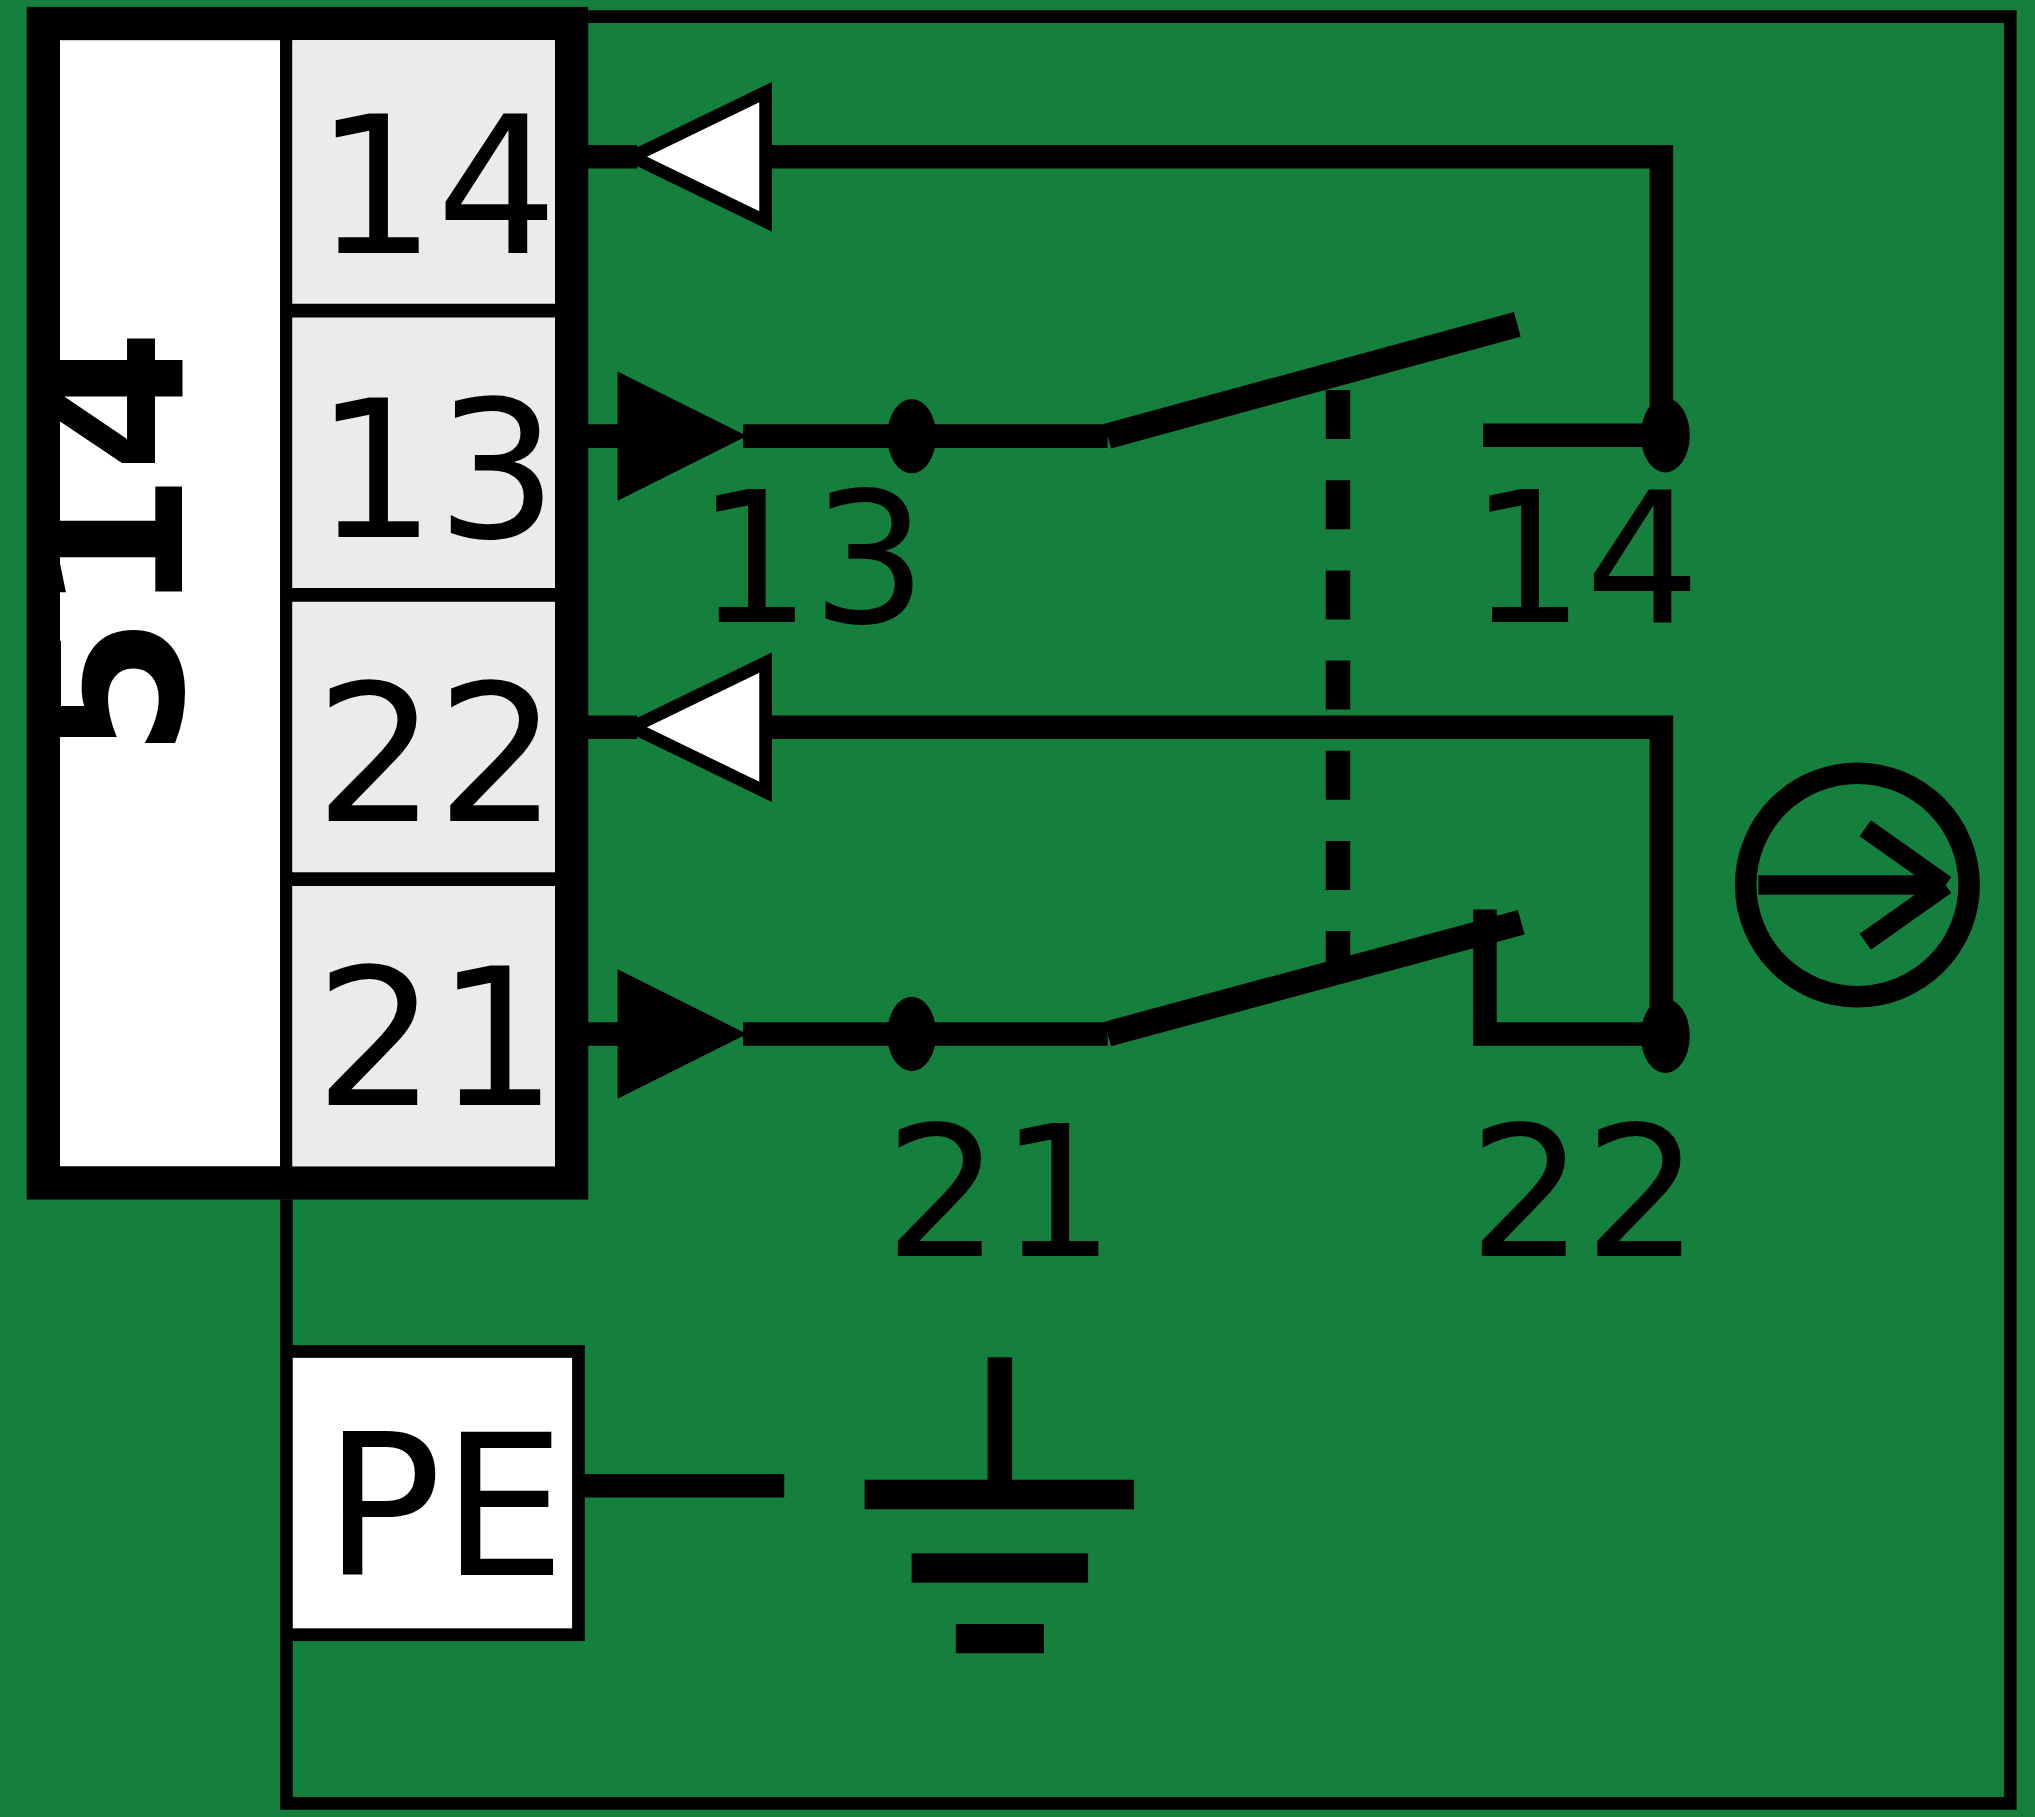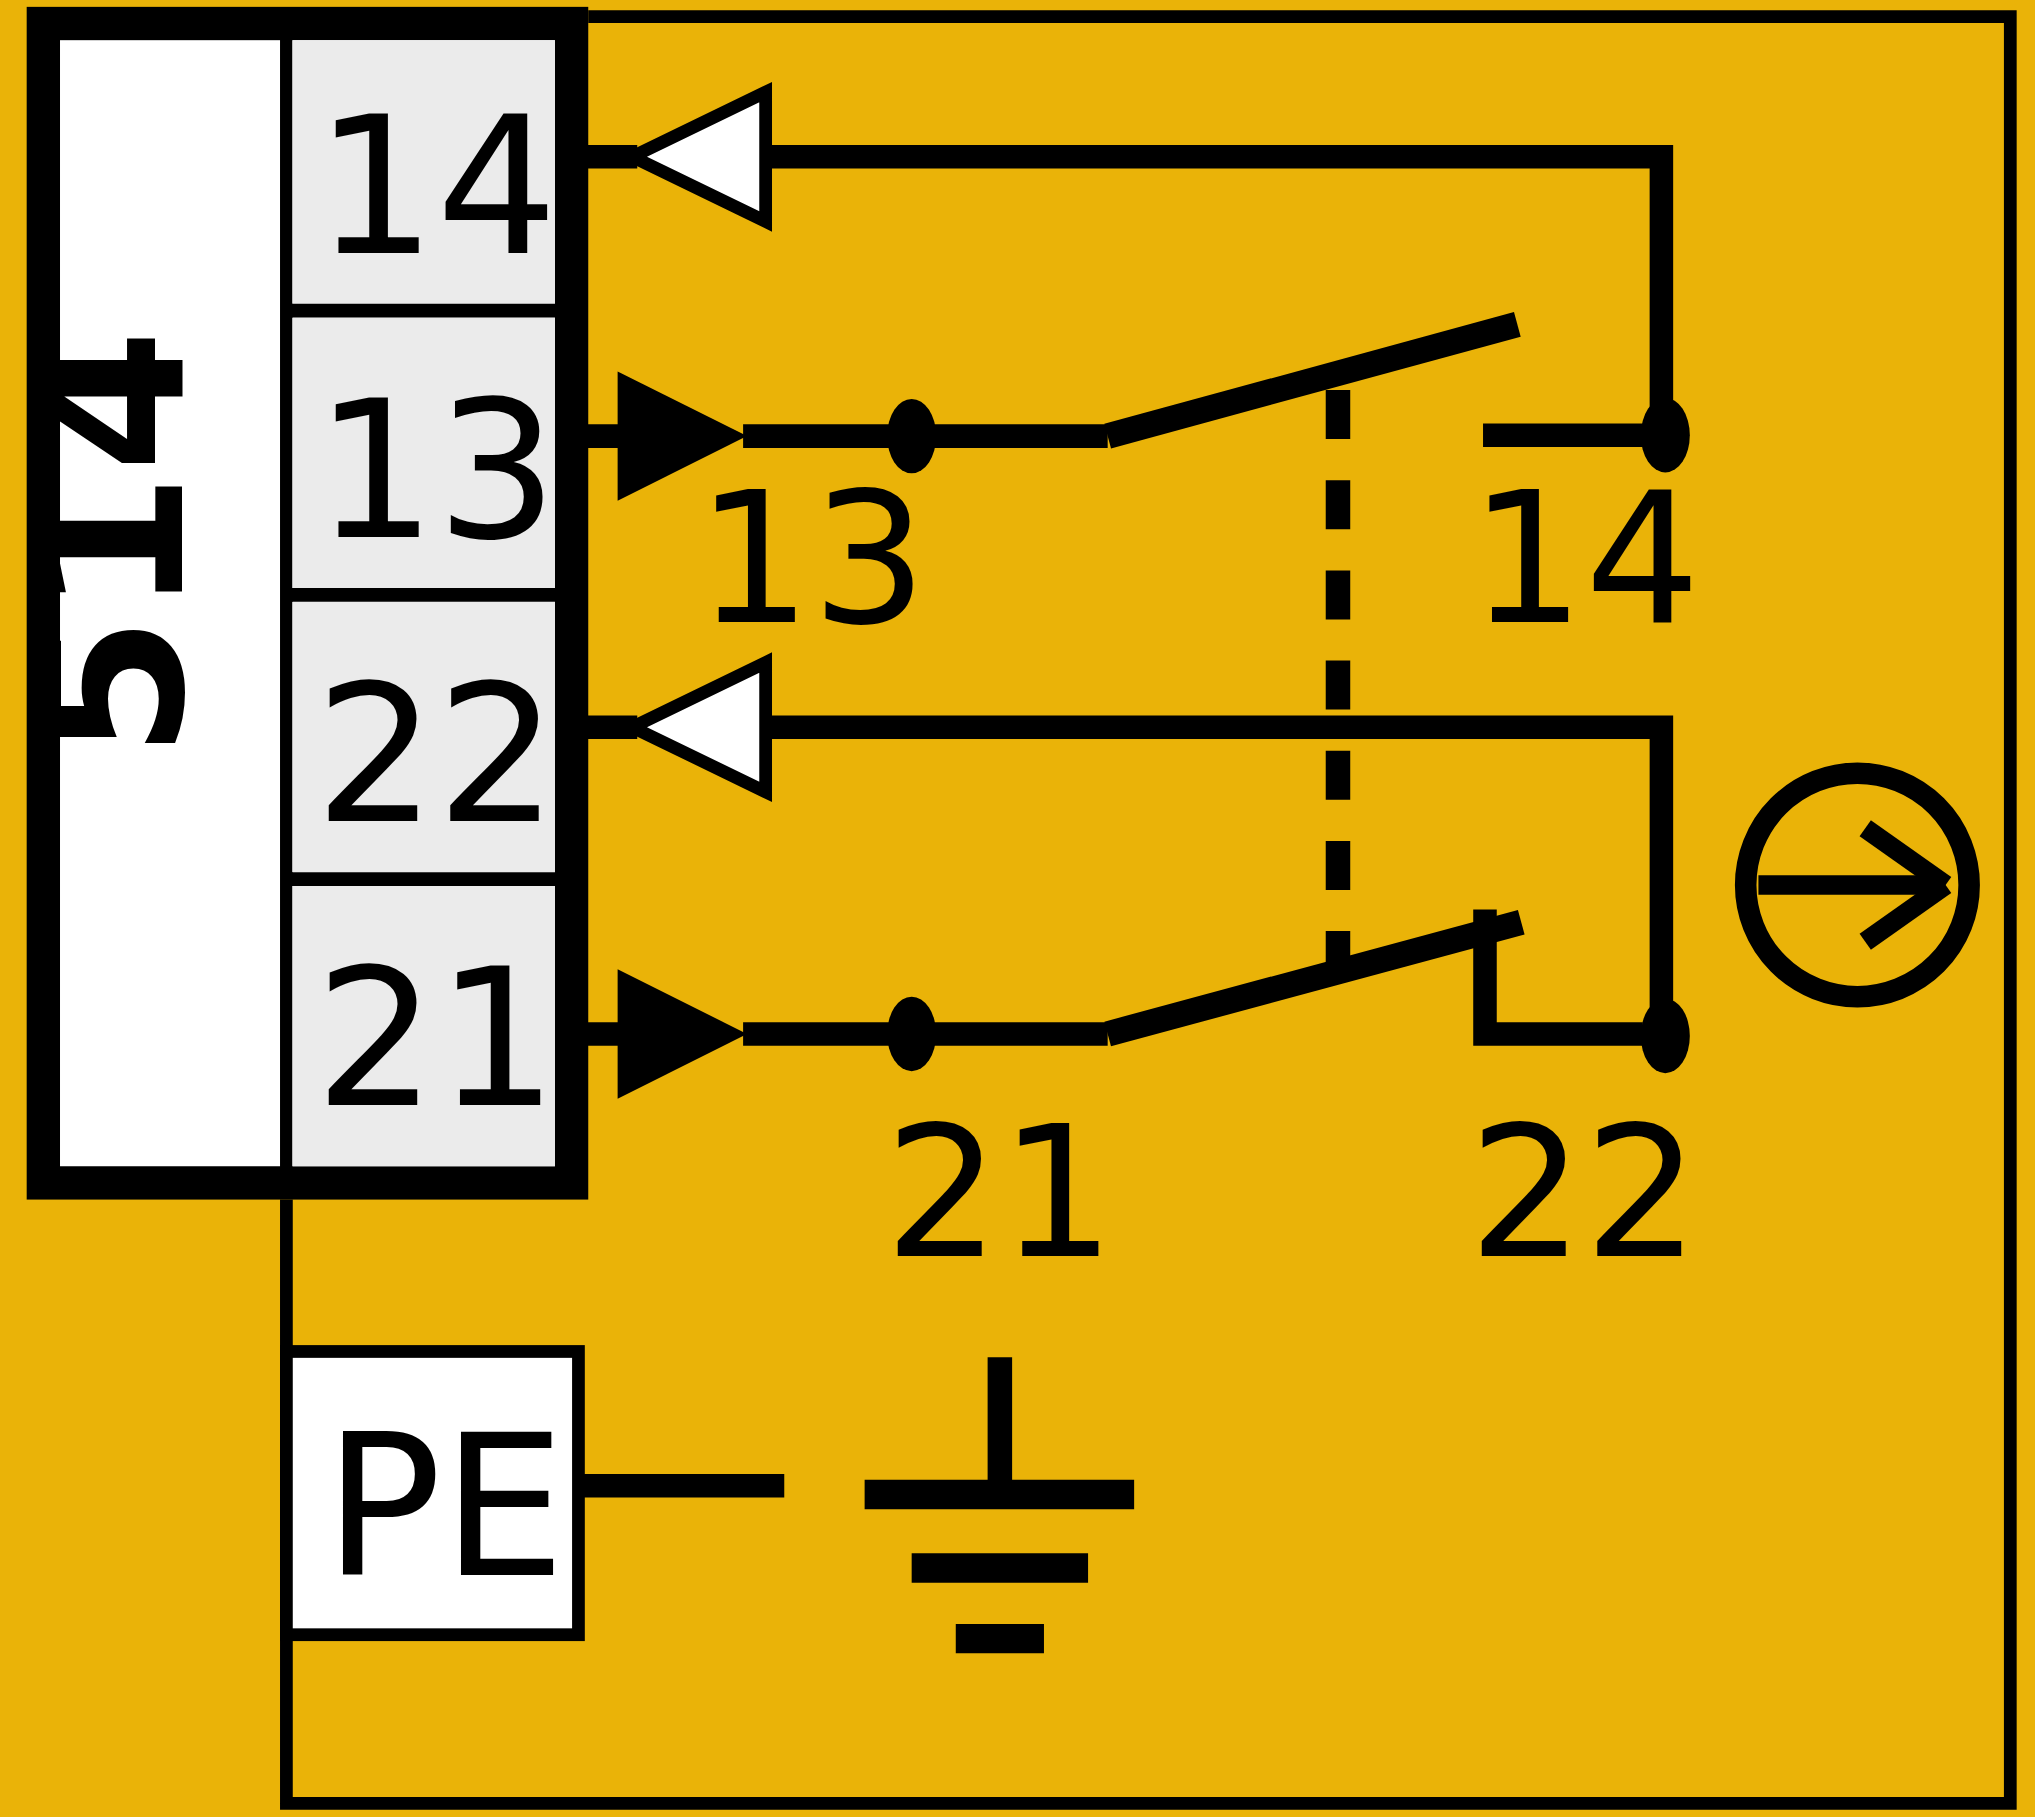--- a/index.html
+++ b/index.html
@@ -1,16 +1,16 @@
 <!DOCTYPE html>
 <html><head>
 <meta charset="utf-8">
 <style>
   html,body{margin:0;padding:0;background:#ffffff;}
-  .page{width:2036px;height:1817px;position:relative;background:#eab308;overflow:hidden;}
+  .page{width:2036px;height:1817px;position:relative;background:#15803d;overflow:hidden;}
   svg{display:block;}
   text{font-family:"DejaVu Sans","Liberation Sans",sans-serif;fill:#000;}
   .cell-label{font-size:195px;}
   .contact-label{font-size:185px;}
   .device-label{font-size:210px;font-weight:bold;}
   .pe-label{font-size:200px;}
 </style>
 </head>
 <body>
 

